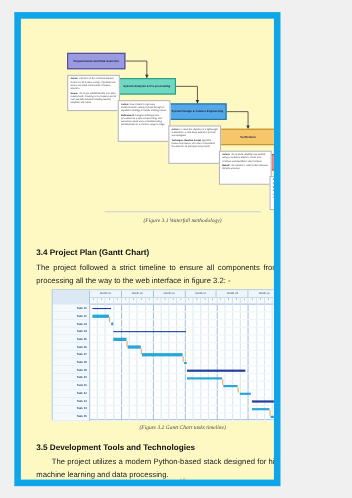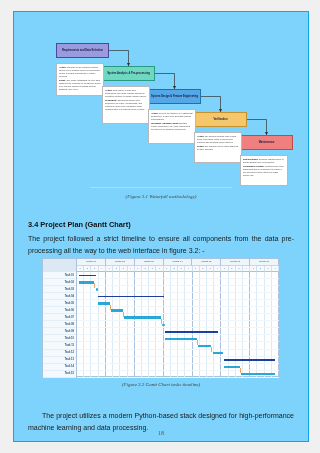--- a/index.html
+++ b/index.html
@@ -5,23 +5,23 @@
   * { box-sizing: border-box; margin: 0; padding: 0; }
   html, body {
     width: 320px; height: 453px;
     background: #f0f0f0;
     font-family: "Liberation Sans", sans-serif;
     overflow: hidden;
   }
   .page {
     position: absolute;
     left: 13px; top: 11px;
-    width: 296px; height: 431px;
-    background: #7dd3fc;
-    border: 1px solid #0ea5e9;
+    width: 242px; height: 431px;
+    background: #fef9c3;
+    border: 6px solid #0ea5e9;
     overflow: hidden;
   }
 
   
   .diagram { position: absolute; left: 0; top: 0; width: 294px; height: 178px; }
   .diagram svg { position: absolute; left: 0; top: 0; }
 
   .stage {
     position: absolute;
     border: 1px solid #3a3a6a;
@@ -343,16 +343,17 @@
             <div class="g-row">
               <div class="bar task" title="Task 15" style="left: 81.4286%; width: 16.4286%;"></div>
             </div>
           </div>
       </div>
     </div>
   </div>
 
   <div class="fig-cap f2">(Figure 3.2 Gantt Chart tasks timeline)</div>
 
+  <div class="h2 b">3.5 Development Tools and Technologies</div>
   <div class="para b">The project utilizes a modern Python-based stack designed for high-performance machine learning and data processing.</div>
 
   <div class="pagenum">18</div>
 </div>
 
 </body></html>

